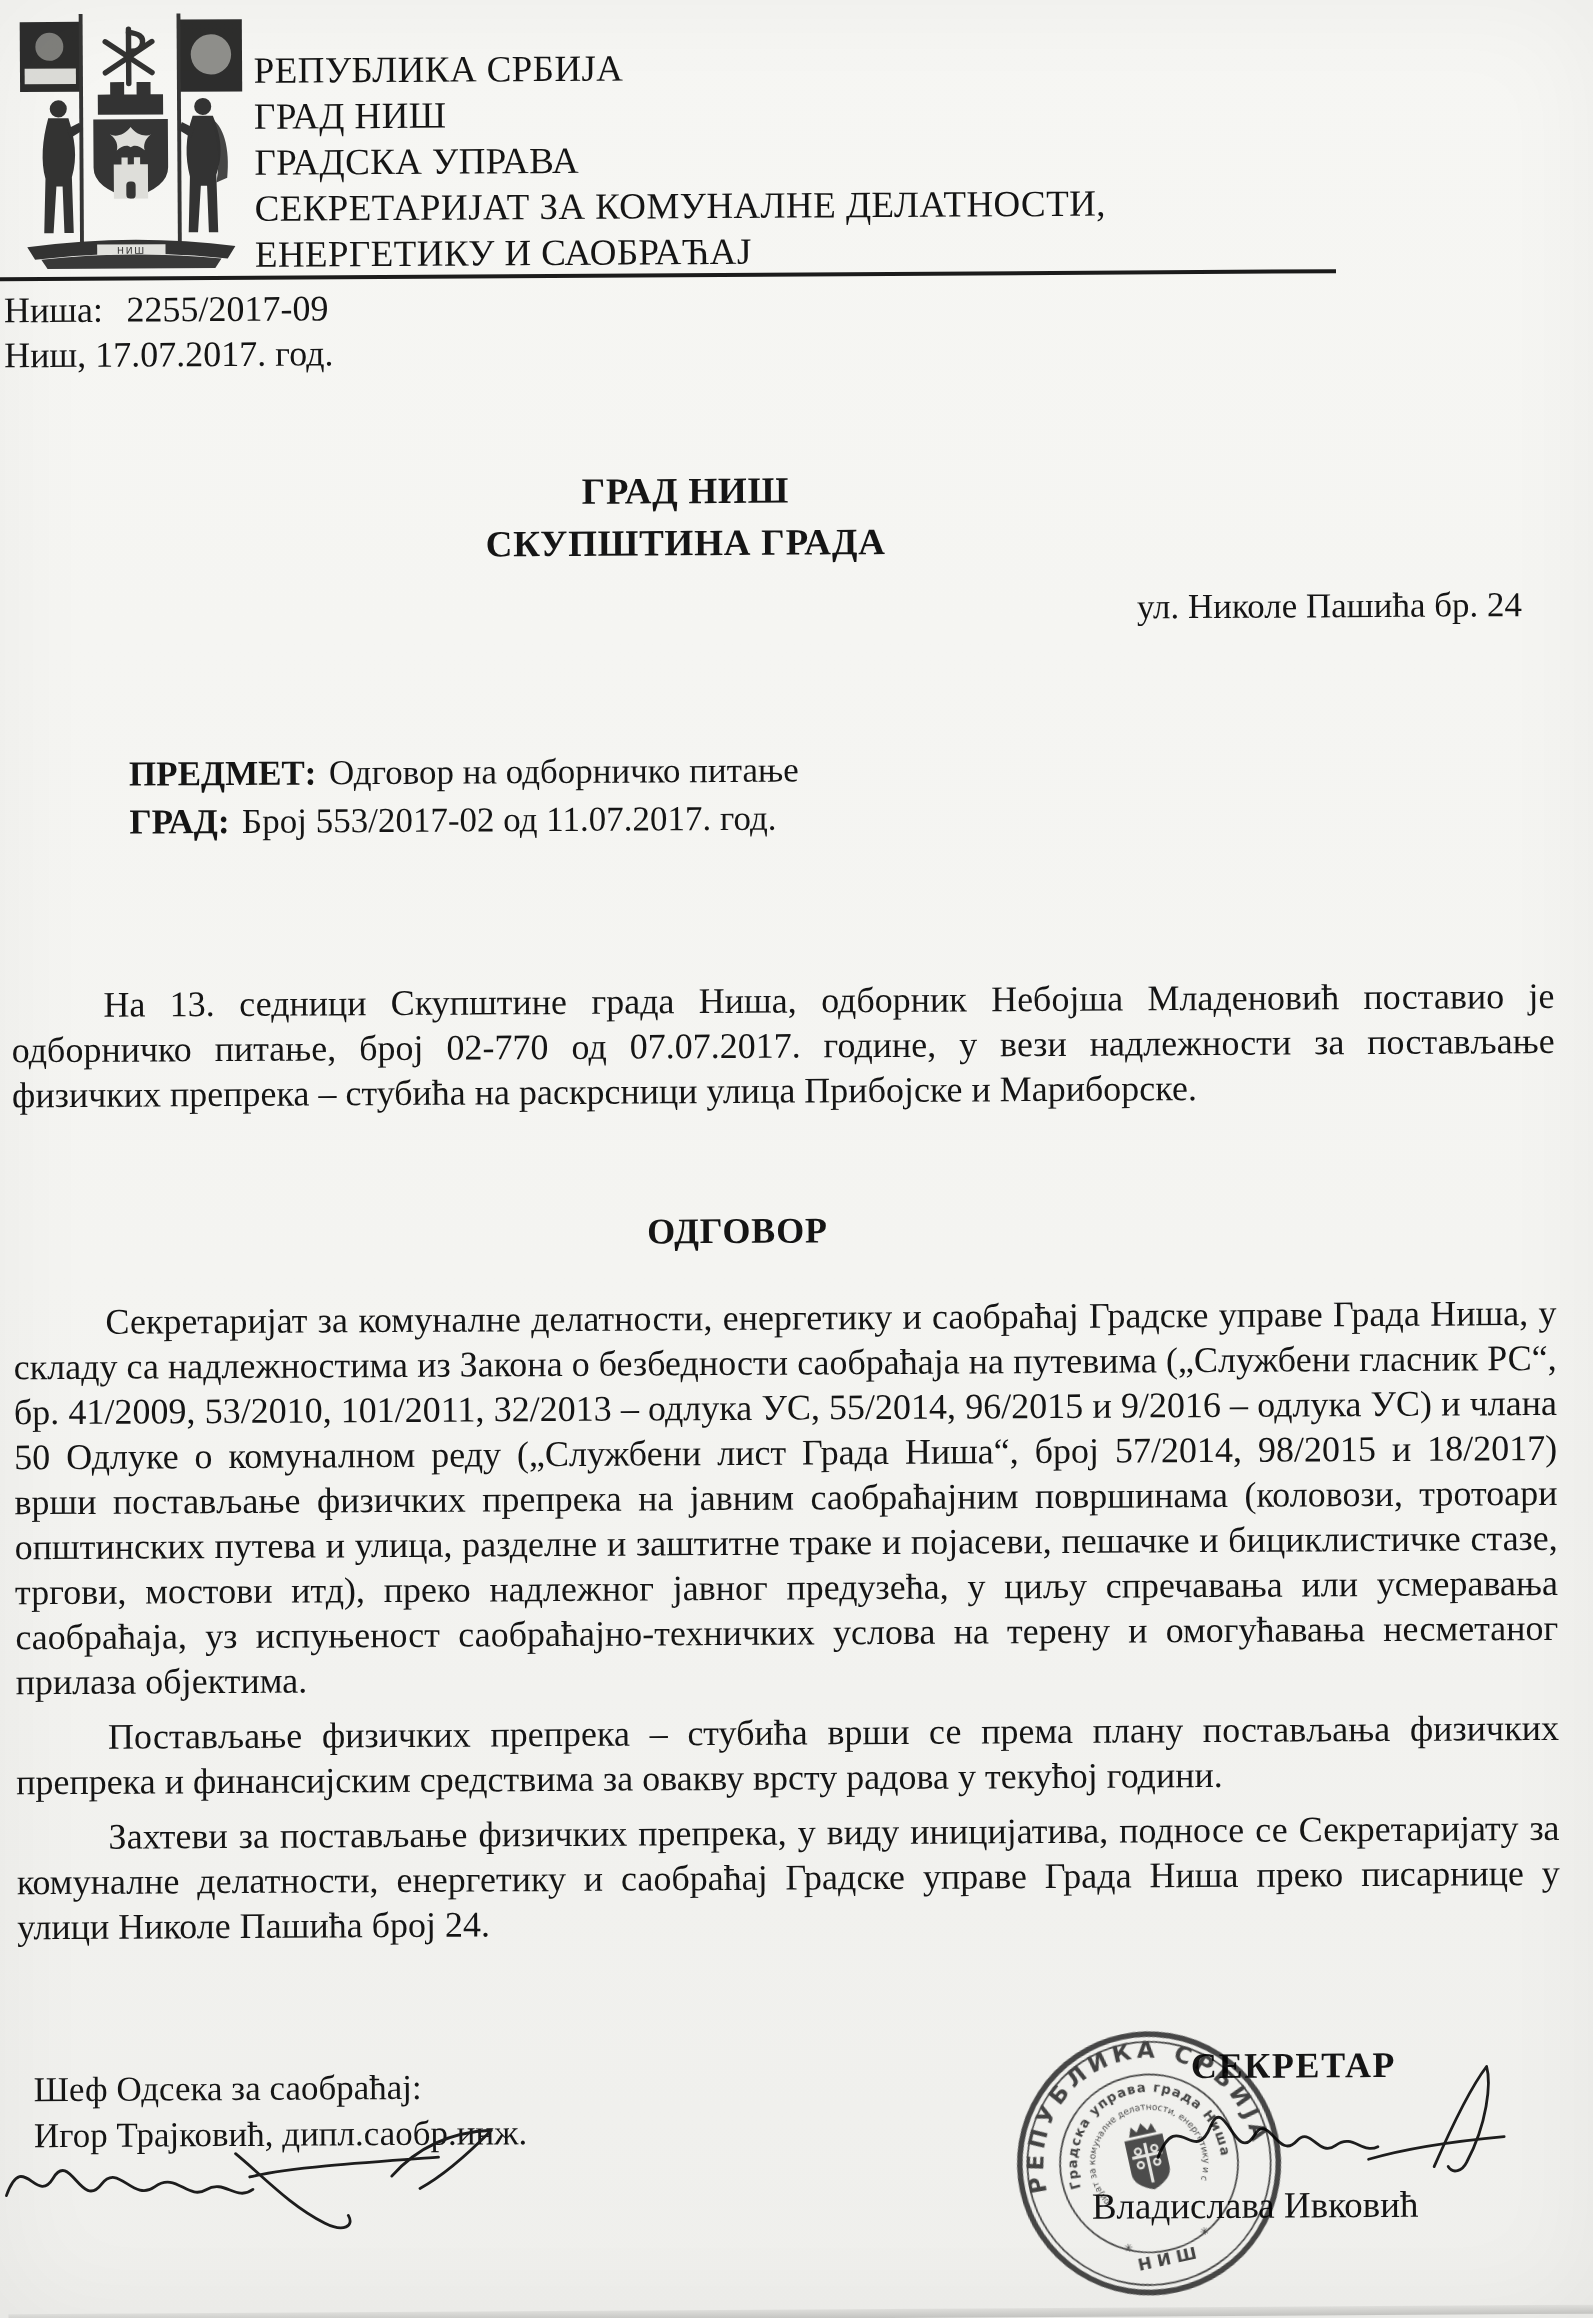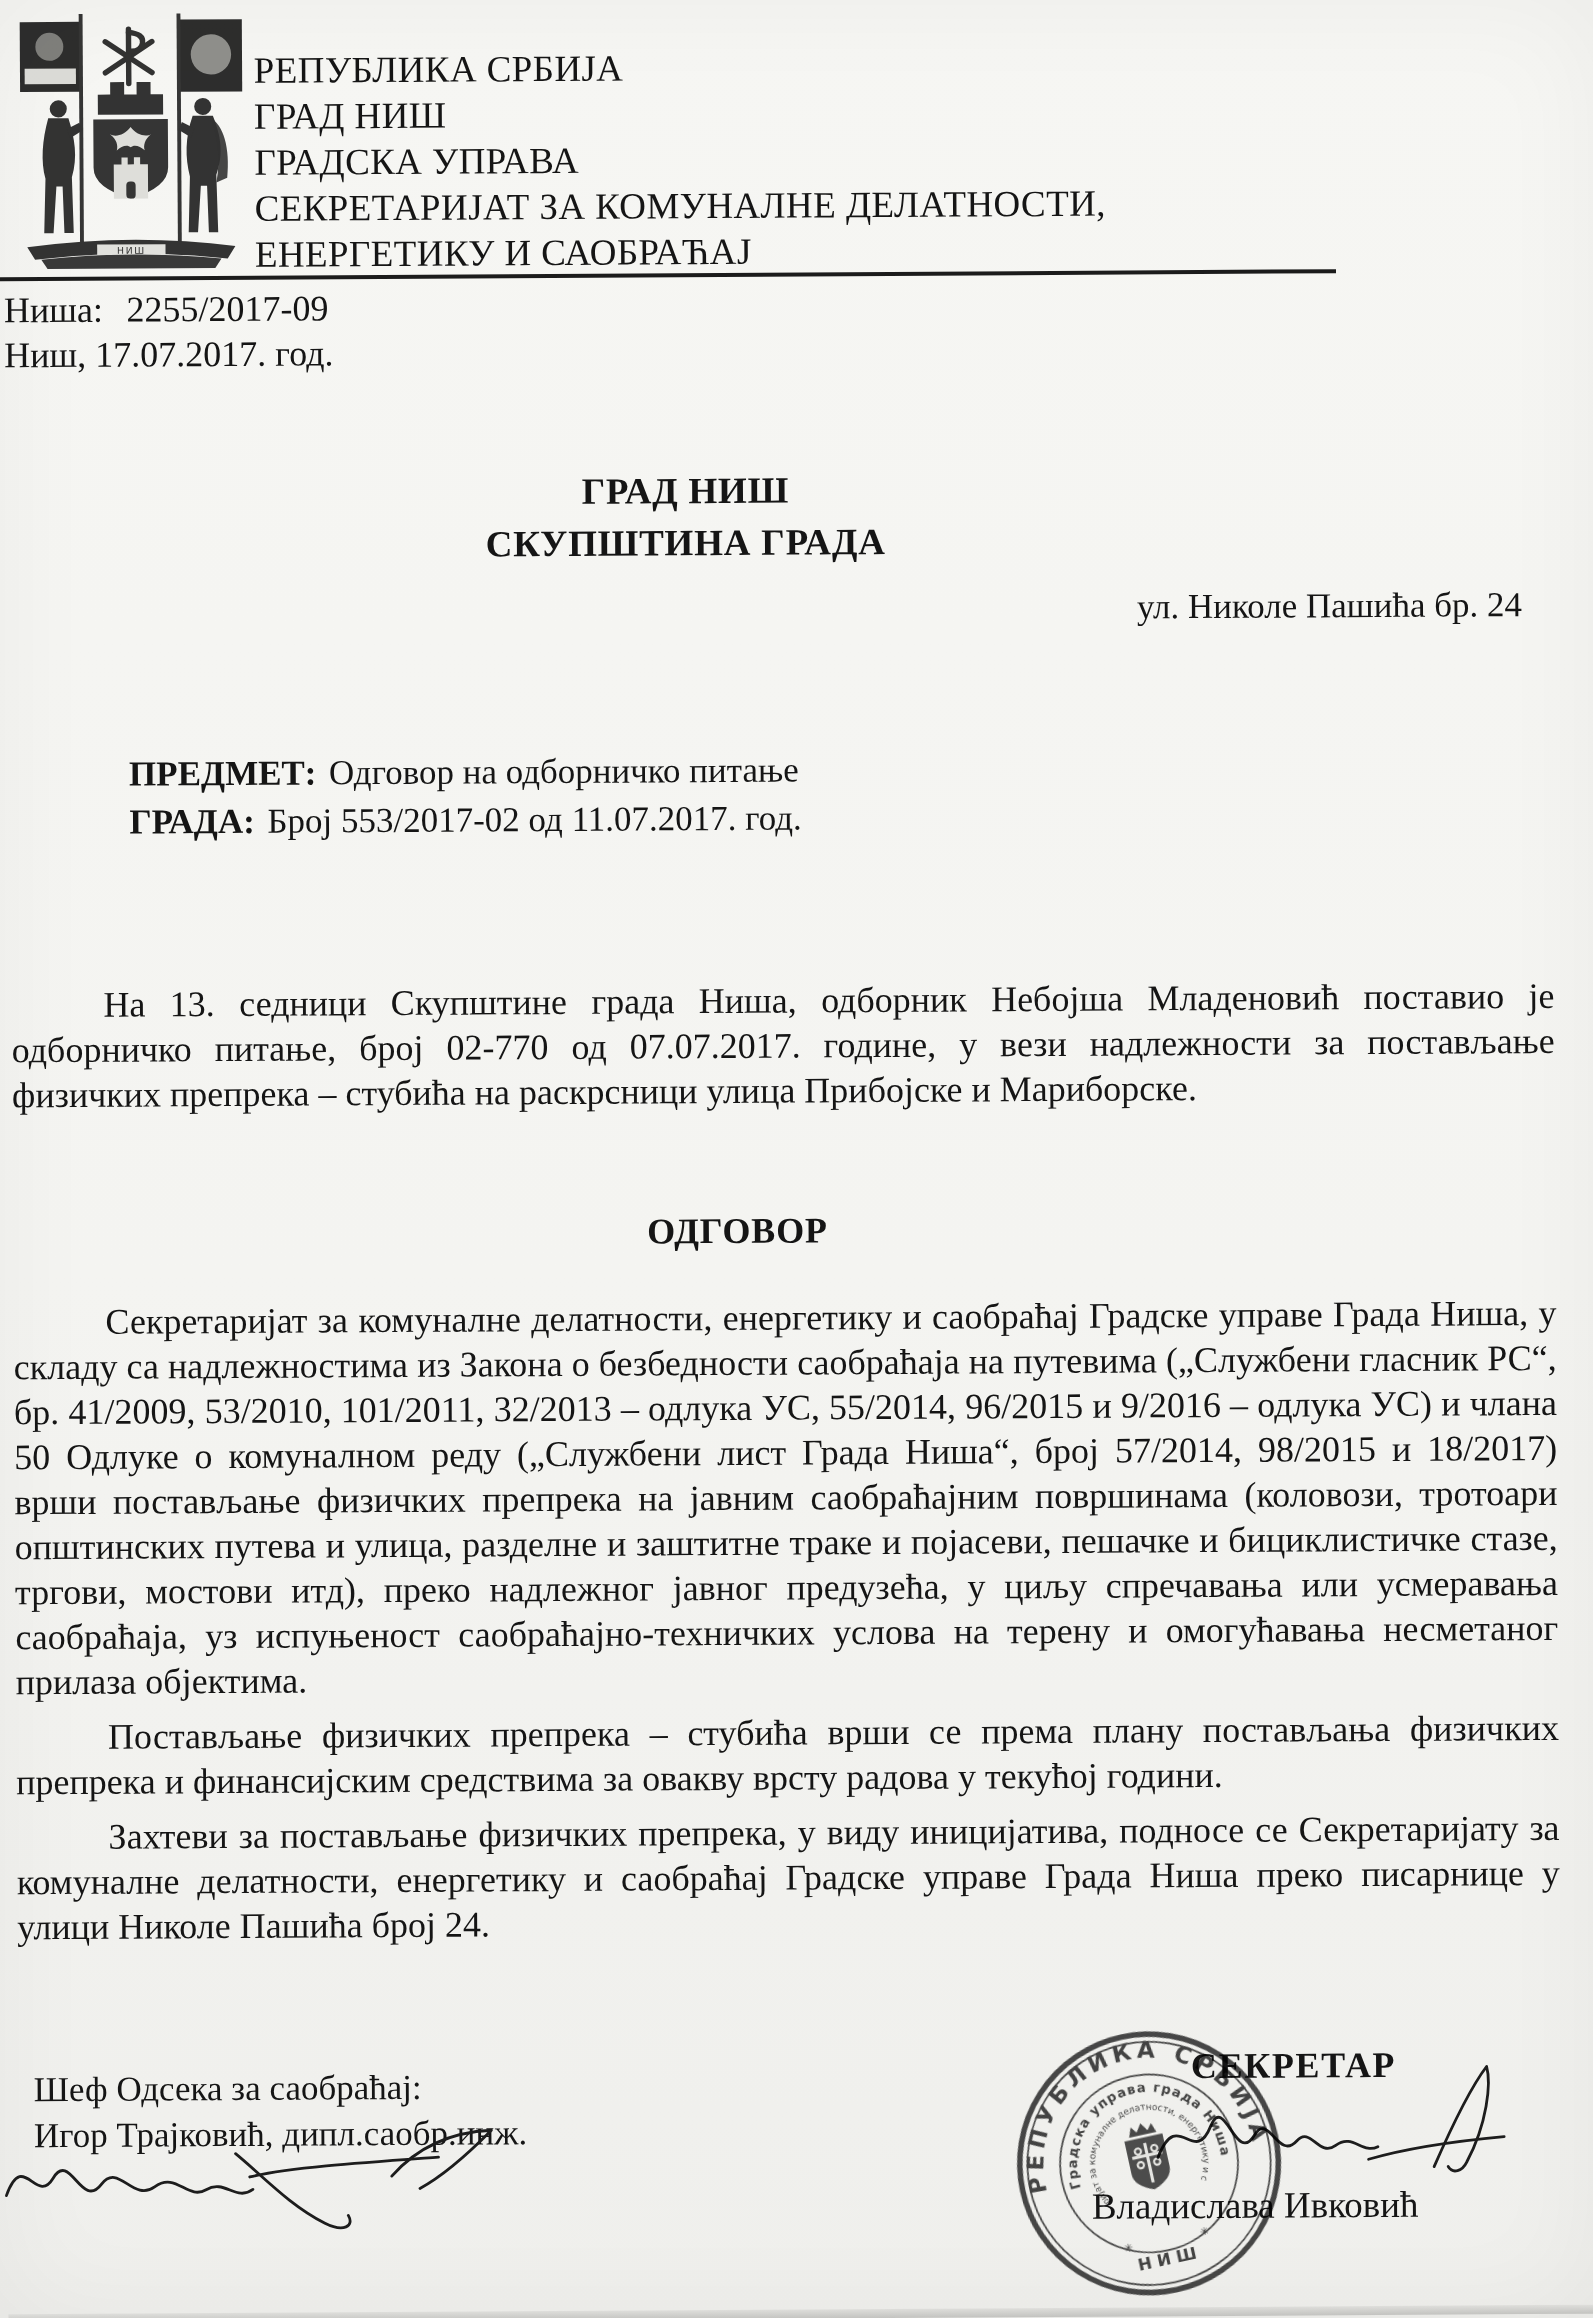--- a/index.html
+++ b/index.html
@@ -103,21 +103,21 @@
       <div>СКУПШТИНА ГРАДА</div>
     </div>
 
     <div class="address">ул.  Николе Пашића бр. 24</div>
 
     <div class="subject">
       <div>
         <span class="lbl">ПРЕДМЕТ:</span><span class="val">Одговор на одборничко питање</span>
       </div>
       <div>
-        <span class="lbl">ГРАДА:</span><span class="val">Број 553/2017-02 од 11.07.2017. год.</span>
+        <span class="lbl">ГРАД:</span><span class="val">Број 553/2017-02 од 11.07.2017. год.</span>
       </div>
     </div>
 
     <p class="intro">На 13. седници Скупштине града Ниша, одборник Небојша Младеновић поставио је одборничко питање, број 02-770 од 07.07.2017. године, у вези надлежности за постављање физичких препрека – стубића на раскрсници улица Прибојске и Мариборске.</p>
 
     <div class="answer-head">ОДГОВОР</div>
     <div class="answer">
       <p>Секретаријат за комуналне делатности, енергетику и саобраћај Градске управе Града Ниша, у складу са надлежностима из Закона о безбедности саобраћаја на путевима („Службени гласник РС“, бр. 41/2009, 53/2010, 101/2011, 32/2013 – одлука УС, 55/2014, 96/2015 и 9/2016 – одлука УС) и члана 50 Одлуке о комуналном реду („Службени лист Града Ниша“, број 57/2014, 98/2015 и 18/2017) врши постављање физичких препрека на јавним саобраћајним површинама (коловози, тротоари општинских путева и улица, разделне и заштитне траке и појасеви, пешачке и бициклистичке стазе, тргови, мостови итд), преко надлежног јавног предузећа, у циљу спречавања или усмеравања саобраћаја, уз испуњеност саобраћајно-техничких услова на терену и омогућавања несметаног прилаза објектима.</p>
       <p>Постављање физичких препрека – стубића врши се према плану постављања физичких препрека и финансијским средствима за овакву врсту радова у текућој години.</p>
       <p>Захтеви за постављање физичких препрека, у виду иницијатива, подносе се Секретаријату за комуналне делатности, енергетику и саобраћај Градске управе Града Ниша преко писарнице у улици Николе Пашића број 24.</p>

